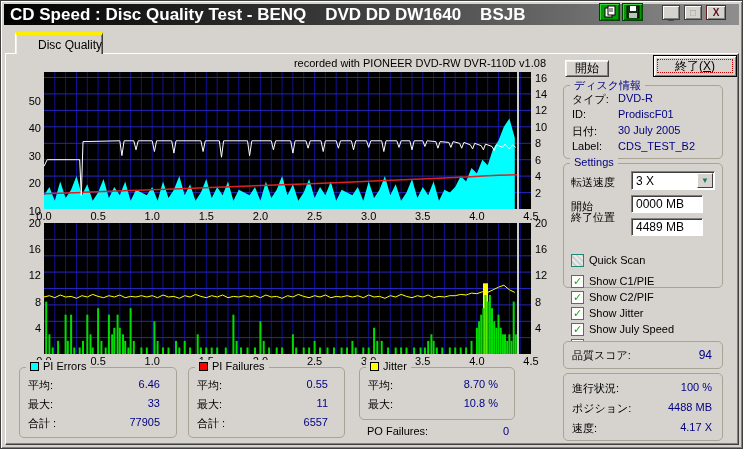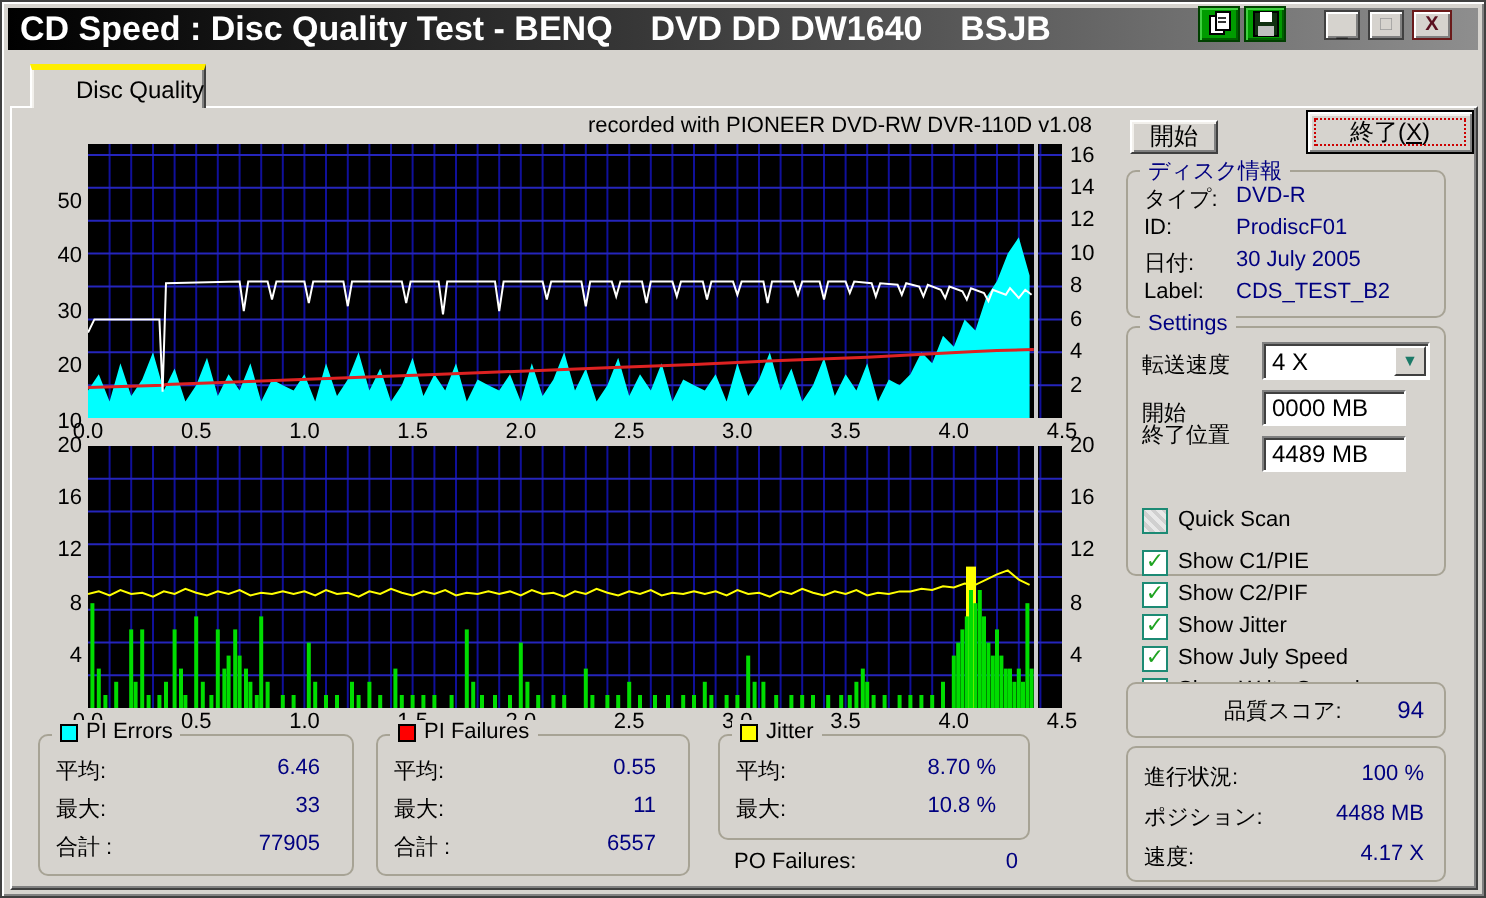--- a/index.html
+++ b/index.html
@@ -470,21 +470,21 @@
         <span class="lab">Label:</span>
         <span class="val" style="right:auto;left:46px;">CDS_TEST_B2</span>
       </div>
   </div>
 
   <div class="gbox" style="left:562px;top:162px;width:160px;height:125px;">
     <div class="gtitle navy">Settings</div>
   </div>
   <span class="rlab" style="left:570px;top:174px;">転送速度</span>
   <div class="field" style="left:630px;top:170px;width:84px;height:19px;">
-    <span>4 X</span>
+    <span>3 X</span>
     <span class="combo-arrow">▼</span>
   </div>
   <span class="rlab" style="left:570px;top:198px;">開始</span>
   <div class="field" style="left:630px;top:194px;width:72px;height:18px;">
     <span>0000 MB</span>
   </div>
   <span class="rlab" style="left:570px;top:209px;">終了位置</span>
   <div class="field" style="left:630px;top:217px;width:72px;height:18px;">
     <span>4489 MB</span>
   </div>
@@ -509,21 +509,21 @@
         <span class="cb">✓</span>
         <span>Show July Speed</span>
       </div>
       <div class="cbrow">
         <span class="cb">✓</span>
         <span>Show Write Speed</span>
       </div>
     </div>
 
   <div class="gbox" style="left:562px;top:340px;width:160px;height:28px;">
-    <div class="srow" style="top:6px;right:10px;margin-left:40px;">
+    <div class="srow" style="top:6px;right:10px;">
       <span class="lab">品質スコア:</span>
       <span class="val" style="font-size:12px;">94</span>
     </div>
   </div>
 
   <div class="gbox" style="left:562px;top:372px;width:160px;height:68px;">
     <div class="srow" style="top:7px;right:10px;">
         <span class="lab">進行状況:</span>
         <span class="val">100 %</span>
       </div>

